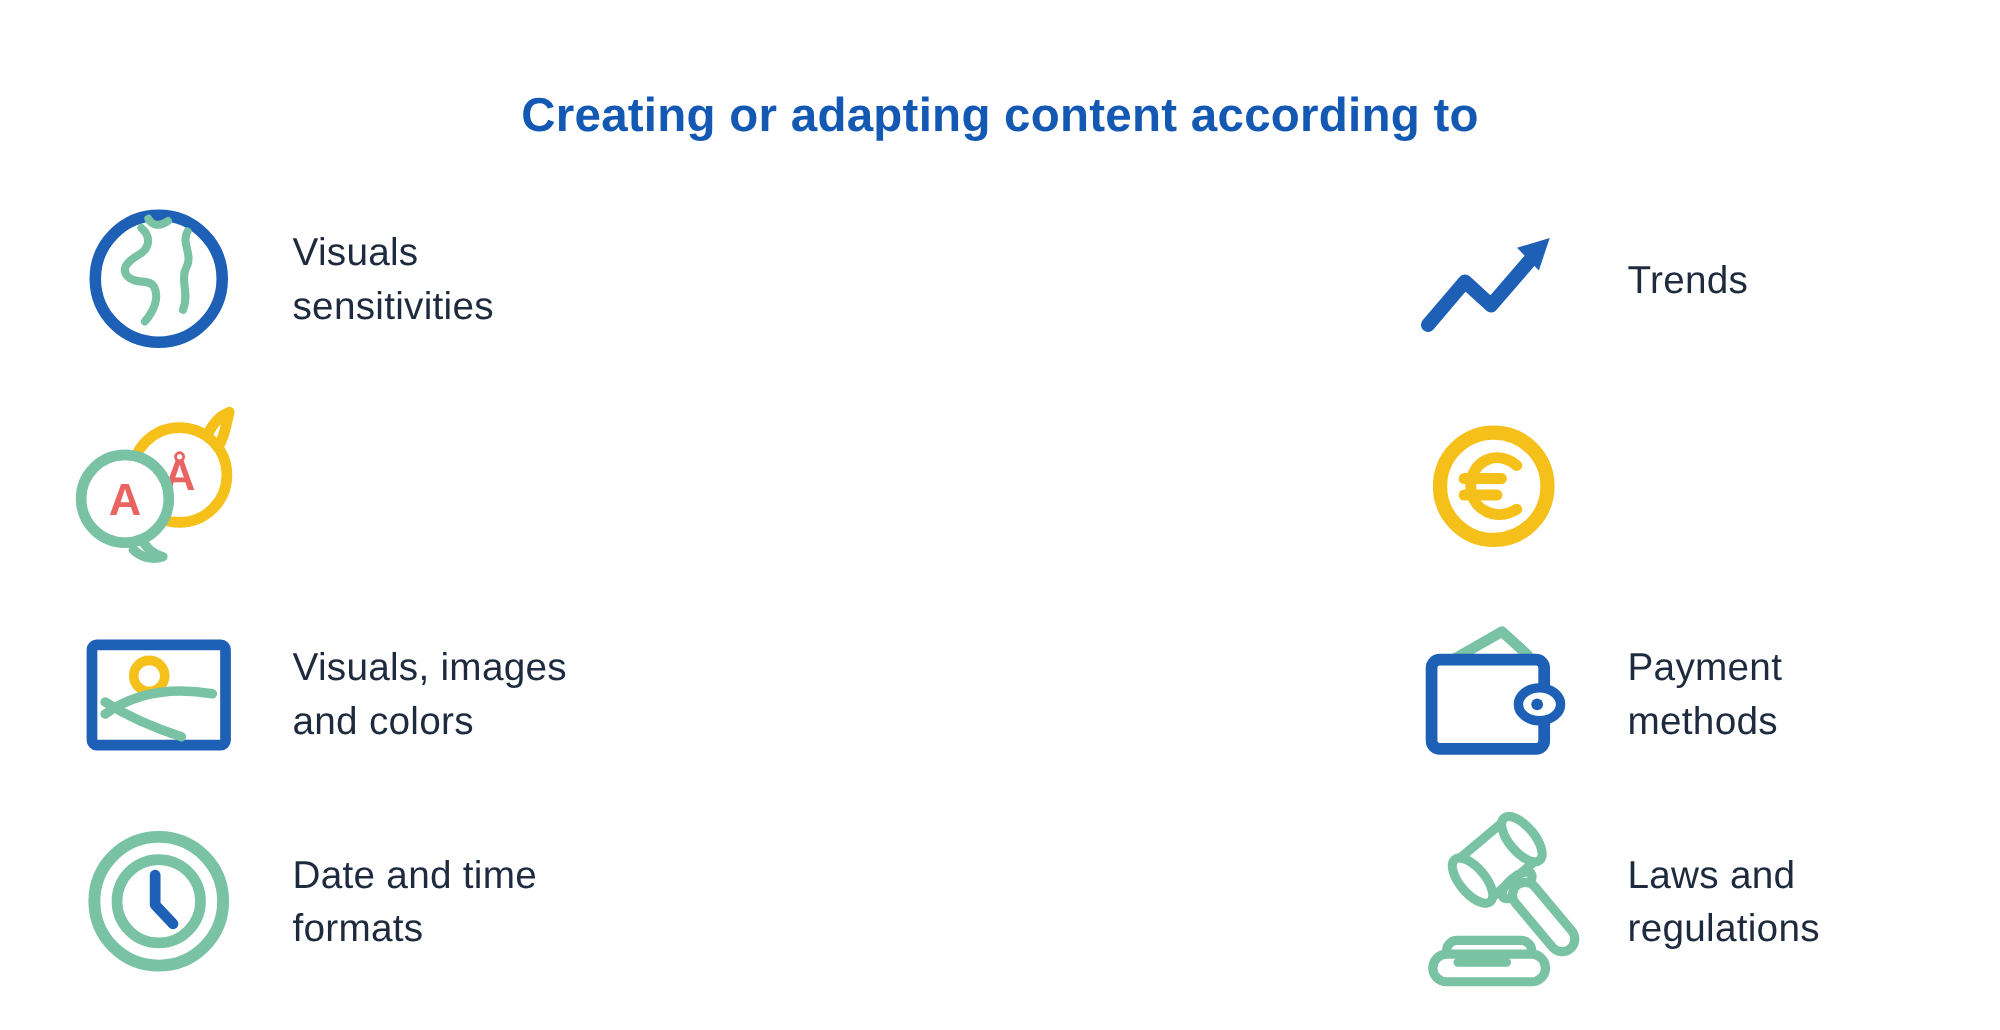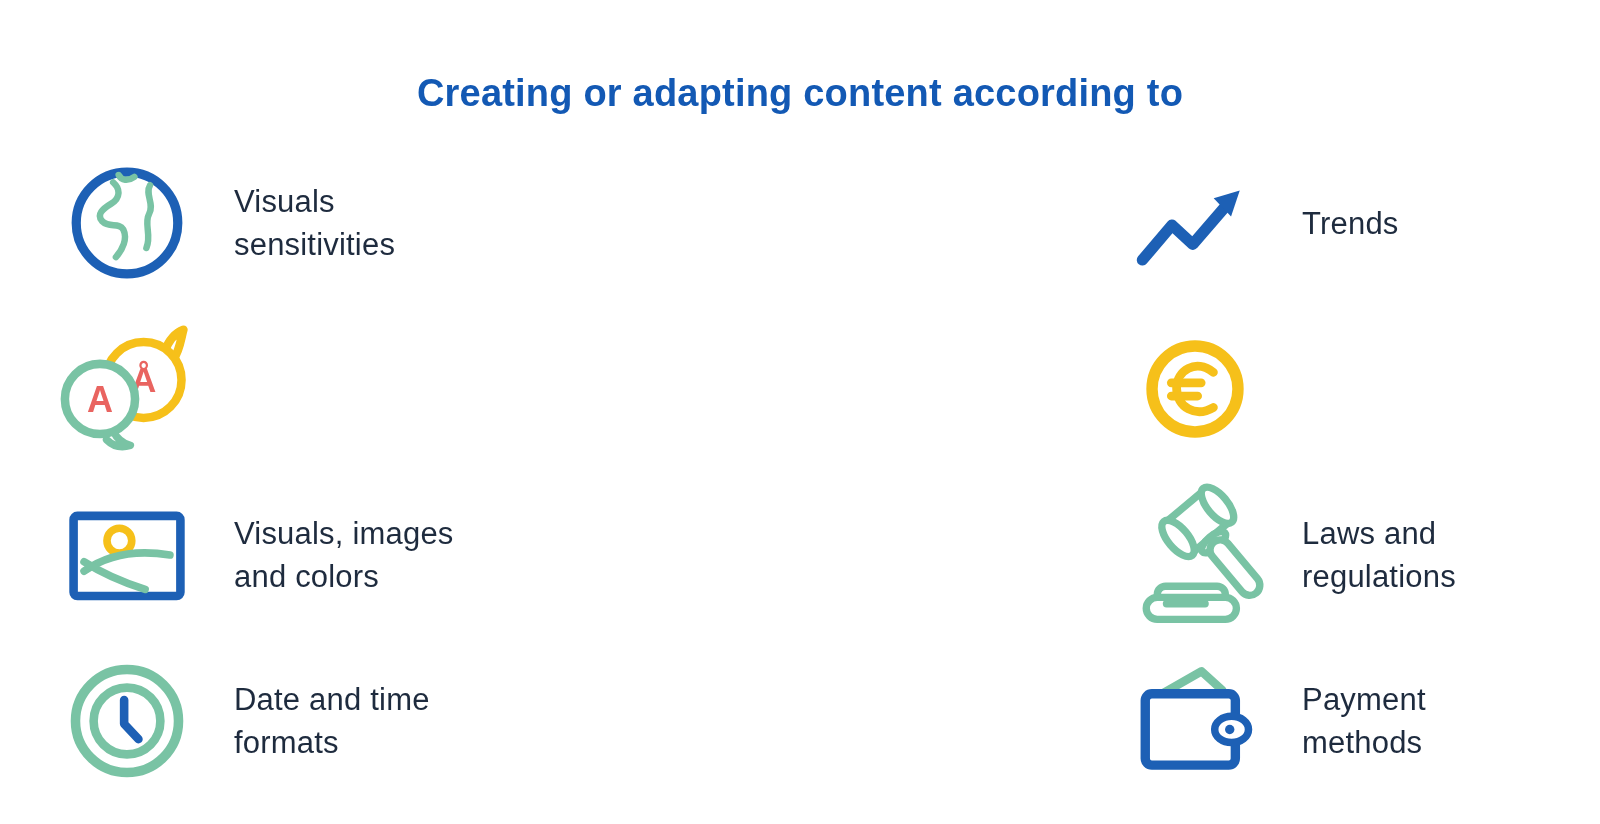--- a/index.html
+++ b/index.html
@@ -138,47 +138,47 @@
             <path d="M86 46 C66 30 44 44 44 64 C44 86 66 98 86 86"></path>
             <path d="M38 58 L72 58"></path>
             <path d="M38 73 L68 73"></path>
           </g>
         </svg>
       </div>
     </div>
 
     <div class="item">
       <div class="icon-cell">
+        <svg width="122" height="122" viewBox="0 0 130 130" fill="none">
+          <path d="M30 36 L72 12 L94 32" class="st-teal" stroke-width="9" stroke-linecap="round" stroke-linejoin="round"></path>
+          <rect x="12" y="36" width="96" height="76" rx="7" class="st-blue" stroke-width="10" fill="#fff"></rect>
+          <ellipse cx="104" cy="74" rx="18" ry="14" class="st-blue" stroke-width="8" fill="#fff"></ellipse>
+          <circle cx="102" cy="74" r="5" class="fill-blue"></circle>
+        </svg>
+      </div>
+      <div class="label">Payment
+methods</div>
+    </div>
+
+    <div class="item">
+      <div class="icon-cell">
         <svg width="144" height="154" viewBox="0 0 150 160" fill="none">
           <g class="st-teal" stroke-width="8" stroke-linecap="round" stroke-linejoin="round">
             <rect x="34" y="114" width="74" height="18" rx="9" fill="#fff"></rect>
             <rect x="22" y="126" width="98" height="24" rx="12" fill="#fff"></rect>
             <path d="M44 133 L86 133"></path>
             <g transform="rotate(-40 78 44)">
               <line x1="50" y1="22" x2="106" y2="22"></line>
               <line x1="50" y1="66" x2="106" y2="66"></line>
               <ellipse cx="50" cy="44" rx="11" ry="24" fill="#fff"></ellipse>
               <ellipse cx="106" cy="44" rx="11" ry="24" fill="#fff"></ellipse>
               <ellipse cx="77" cy="72" rx="16" ry="7" fill="#fff"></ellipse>
               <rect x="66" y="72" width="22" height="72" rx="11" fill="#fff"></rect>
             </g>
           </g>
         </svg>
       </div>
       <div class="label">Laws and
 regulations</div>
     </div>
 
-    <div class="item">
-      <div class="icon-cell">
-        <svg width="122" height="122" viewBox="0 0 130 130" fill="none">
-          <path d="M30 36 L72 12 L94 32" class="st-teal" stroke-width="9" stroke-linecap="round" stroke-linejoin="round"></path>
-          <rect x="12" y="36" width="96" height="76" rx="7" class="st-blue" stroke-width="10" fill="#fff"></rect>
-          <ellipse cx="104" cy="74" rx="18" ry="14" class="st-blue" stroke-width="8" fill="#fff"></ellipse>
-          <circle cx="102" cy="74" r="5" class="fill-blue"></circle>
-        </svg>
-      </div>
-      <div class="label">Payment
-methods</div>
-    </div>
-
   </div>
 </div>
 
 </body></html>

